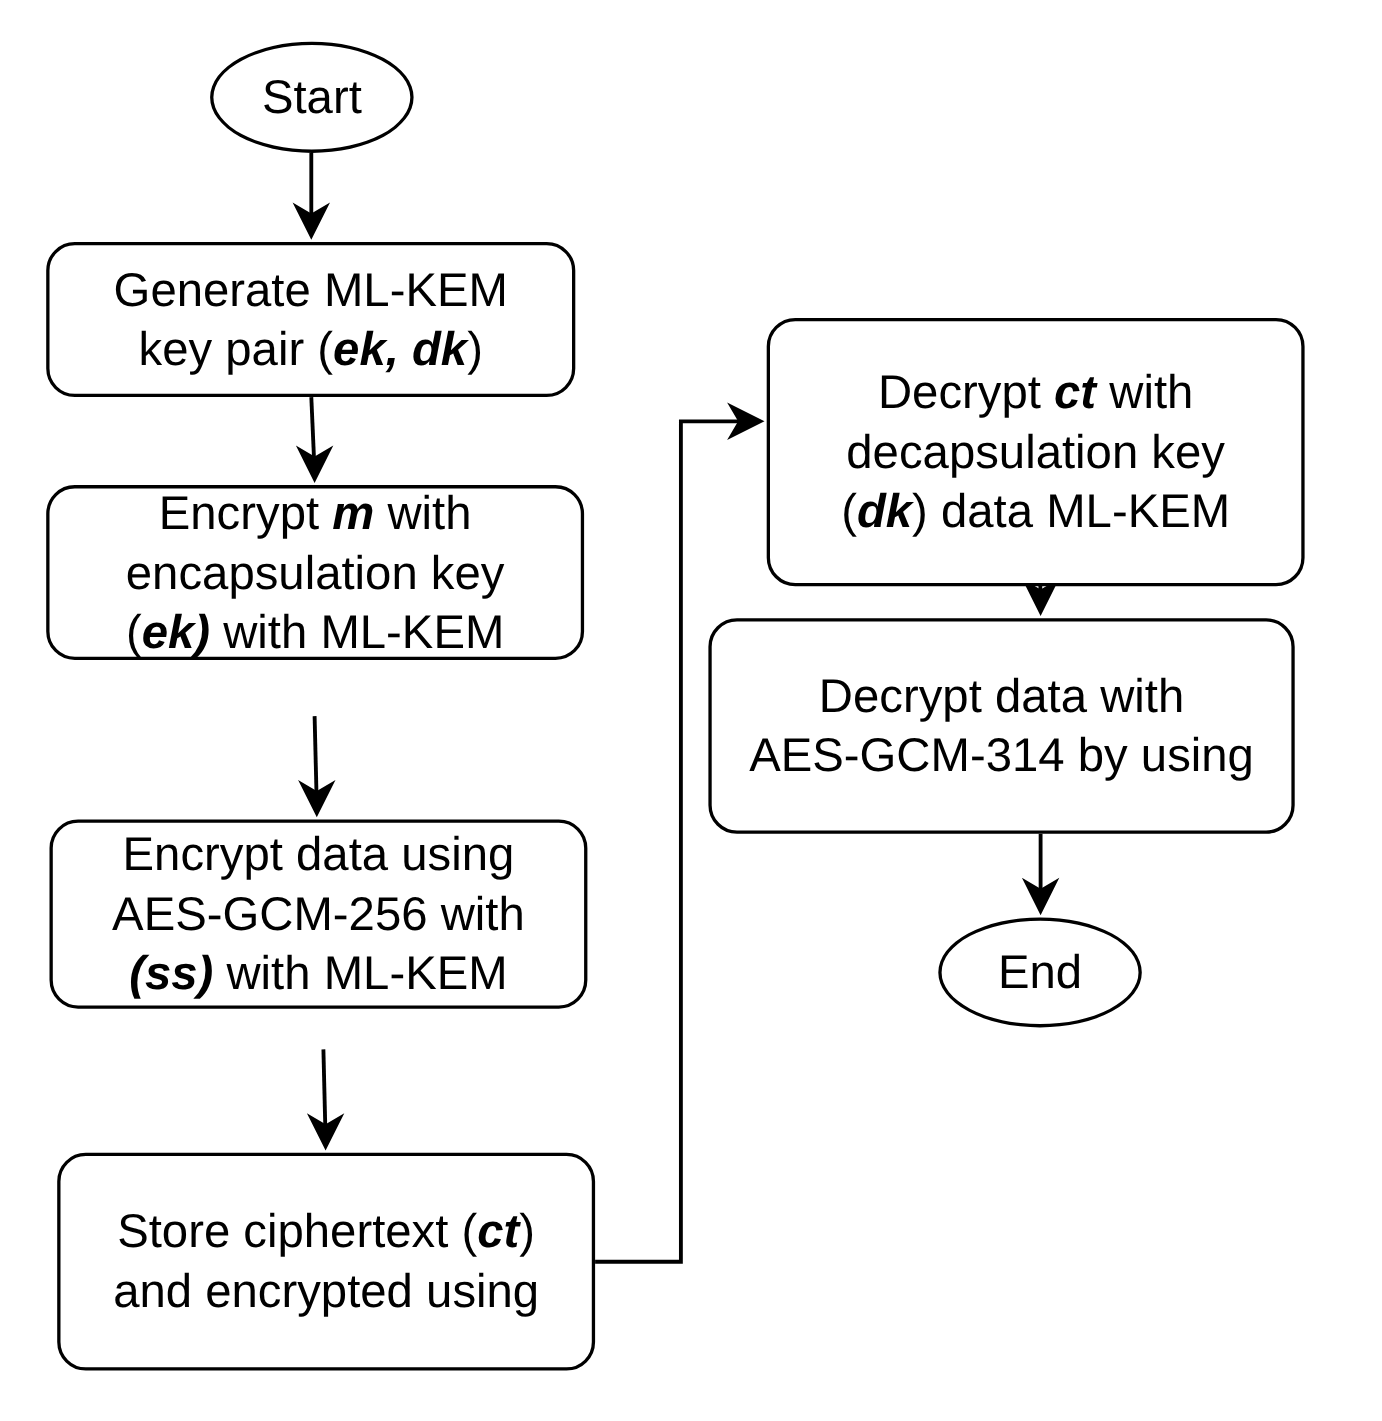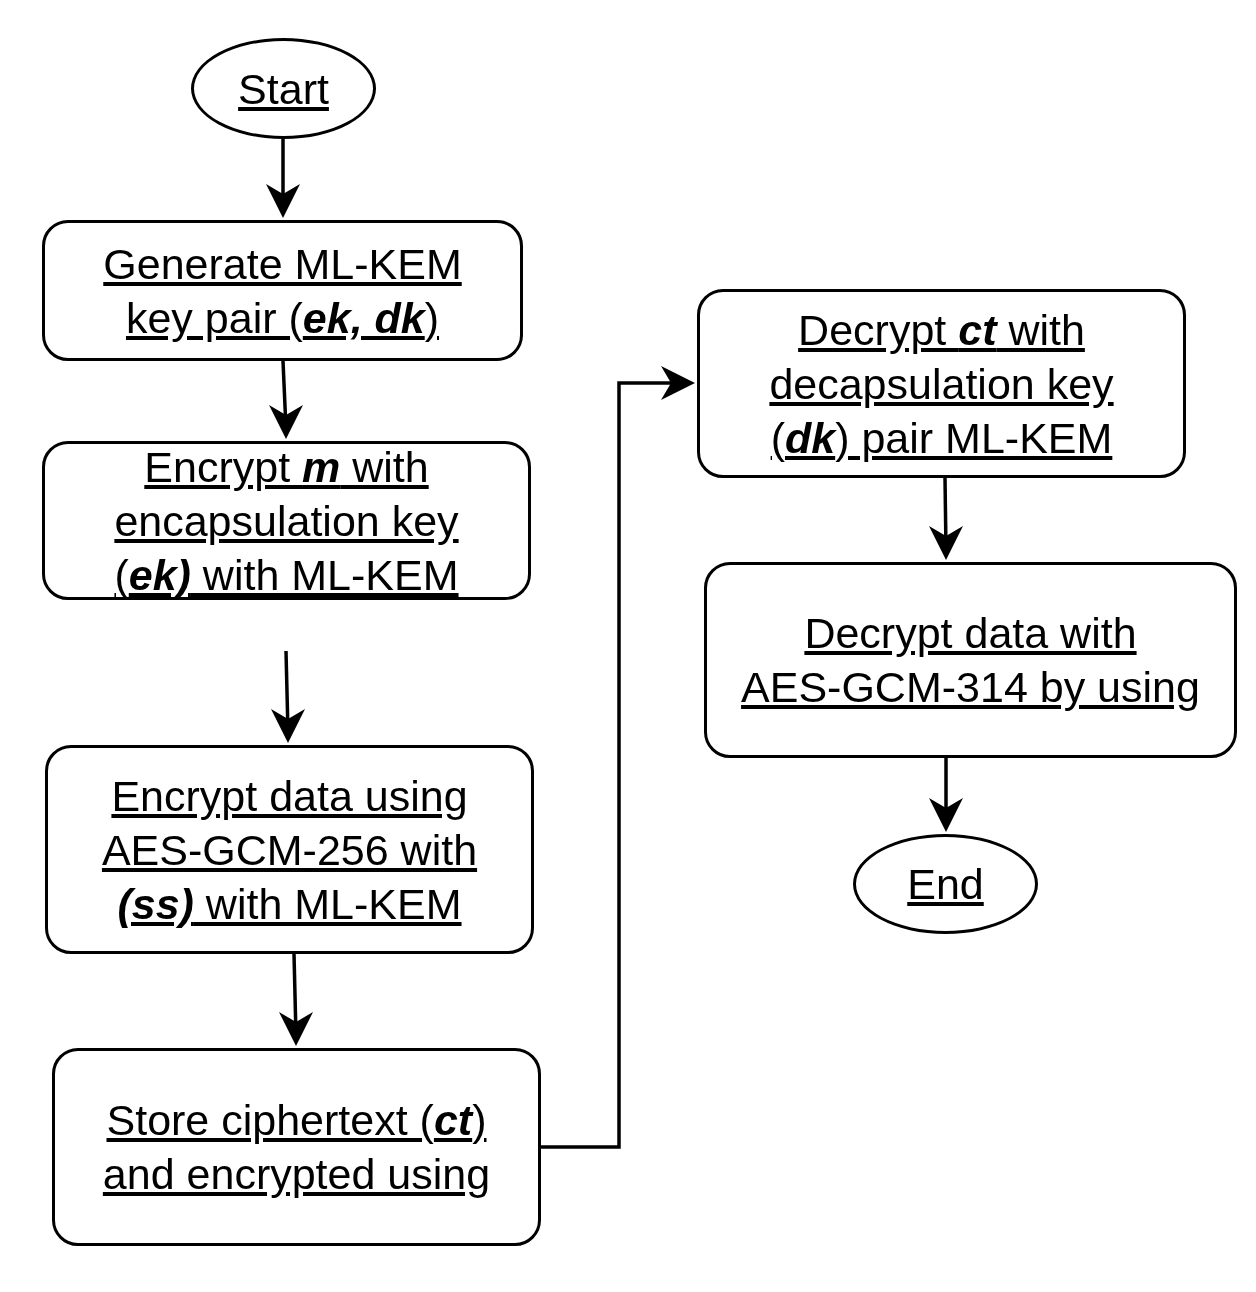--- a/index.html
+++ b/index.html
@@ -5,21 +5,21 @@
     html, body { margin: 0; padding: 0; background: #ffffff; }
     body { width: 1256px; height: 1292px; position: relative; overflow: hidden; font-family: "Liberation Sans", sans-serif; }
     svg.edges { position: absolute; left: 0; top: 0; }
     .node {
       position: absolute; box-sizing: border-box; border: 3.5px solid #000;
       border-radius: 26px; background: #fff; display: flex; align-items: center; justify-content: center;
       text-align: center; color: #000; font-size: 43px; line-height: 54px;
       font-family: "Liberation Sans", sans-serif;
     }
     .oval { border-radius: 50%; }
-    .node .txt { display: block; text-decoration: underline; }
+    .node .txt { display: block; }
     .em { font-weight: bold; font-style: italic; }
   </style>
 </head>
 <body>
 
 <svg class="edges" width="1256" height="1292">
   <defs>
     <marker id="arr" viewBox="0 0 20 20" refX="18" refY="10" markerWidth="9" markerHeight="9" markerUnits="userSpaceOnUse" orient="auto">
     </marker>
   </defs>
@@ -54,41 +54,41 @@
       <div><span>key pair (</span><span class="em">ek, dk</span><span>)</span></div>
     </span>
   </div>
 <div class="node" id="n-encrypt-m" style="left:42px;top:441px;width:489px;height:159px;">
     <span class="txt">
       <div><span>Encrypt </span><span class="em">m</span><span> with</span></div>
       <div><span>encapsulation key</span></div>
       <div><span>(</span><span class="em">ek)</span><span> with ML-KEM</span></div>
     </span>
   </div>
-<div class="node" id="n-encrypt-data" style="left:45px;top:745px;width:489px;height:209px;">
+<div class="node" id="n-encrypt-data" style="left:45px;top:745px;width:489px;height:172px;">
     <span class="txt">
       <div><span>Encrypt data using</span></div>
       <div><span>AES-GCM-256 with</span></div>
       <div><span class="em">(ss)</span><span> with ML-KEM</span></div>
     </span>
   </div>
 <div class="node" id="n-store-ct" style="left:52px;top:1048px;width:489px;height:198px;justify-content:center;">
     <span class="txt">
       <div><span>Store ciphertext (</span><span class="em">ct</span><span>)</span></div>
       <div><span>and encrypted using</span></div>
     </span>
   </div>
-<div class="node" id="n-decrypt-ct" style="left:697px;top:289px;width:489px;height:189px;">
+<div class="node" id="n-decrypt-ct" style="left:697px;top:289px;width:489px;height:244px;">
     <span class="txt">
       <div><span>Decrypt </span><span class="em">ct</span><span> with</span></div>
       <div><span>decapsulation key</span></div>
-      <div><span>(</span><span class="em">dk</span><span>) pair ML-KEM</span></div>
+      <div><span>(</span><span class="em">dk</span><span>) data ML-KEM</span></div>
     </span>
   </div>
-<div class="node" id="n-decrypt-data" style="left:704px;top:562px;width:533px;height:196px;">
+<div class="node" id="n-decrypt-data" style="left:644px;top:562px;width:533px;height:196px;">
     <span class="txt">
       <div><span>Decrypt data with</span></div>
       <div><span>AES-GCM-314 by using</span></div>
     </span>
   </div>
 <div class="node oval" id="n-end" style="left:853px;top:834px;width:185px;height:100px;text-align:center;">
     <span class="txt">
       <div><span>End</span></div>
     </span>
   </div>

